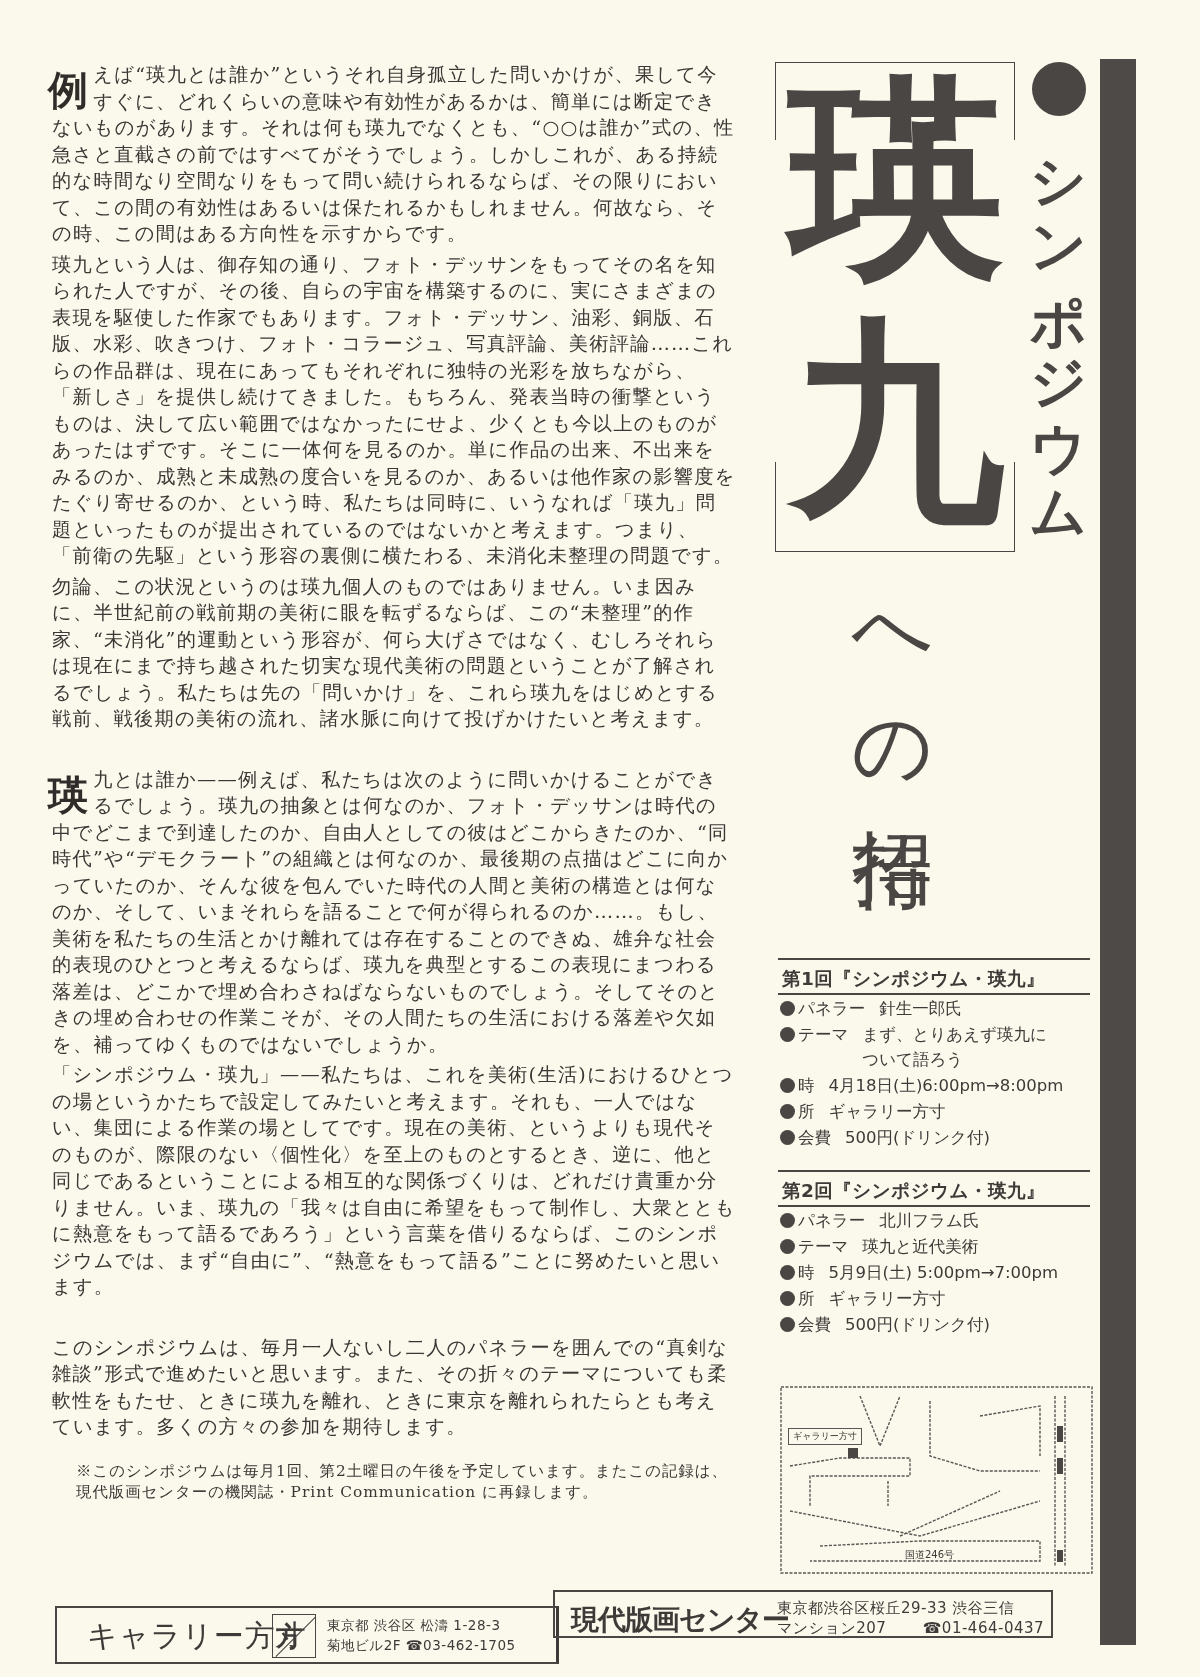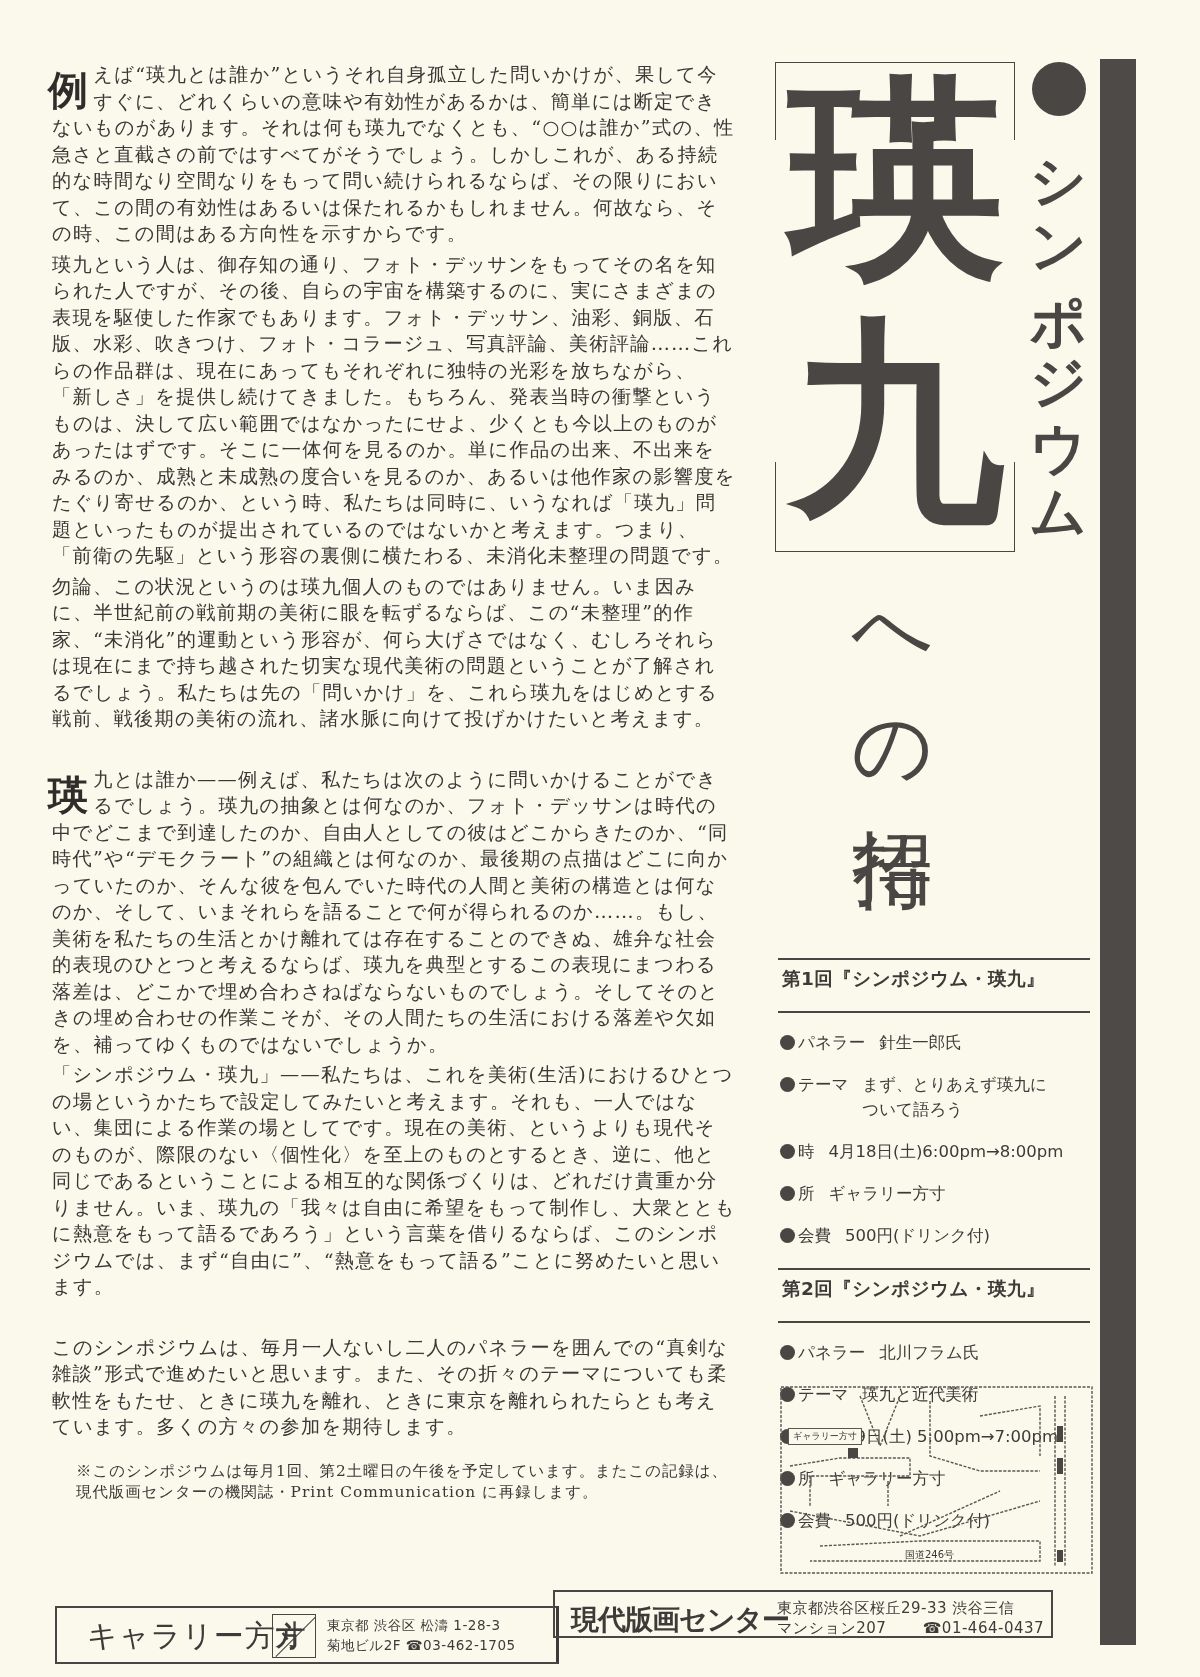--- a/index.html
+++ b/index.html
@@ -53,23 +53,23 @@
   }
   .side-bar {
     position: absolute; left: 1100px; top: 59px; width: 36px; height: 1586px; background: #4e4a47;
   }
 
   
   .events { position: absolute; left: 778px; top: 958px; width: 312px; font-family: "DejaVu Sans", sans-serif; color: #3d3a38; }
   .event { margin-bottom: 20px; }
   .event-head {
     border-top: 2px solid #4a4644; border-bottom: 2px solid #4a4644;
-    font-weight: bold; font-size: 18.5px; padding: 6px 0 20px 4px; letter-spacing: 0.5px;
-  }
-  .event-row { display: flex; font-size: 16.5px; line-height: 25px; margin-top: 17px; }
+    font-weight: bold; font-size: 18.5px; padding: 6px 0 2px 4px; letter-spacing: 0.5px;
+  }
+  .event-row { display: flex; font-size: 16.5px; line-height: 25px; margin-top: 1px; }
   .event-row:first-of-type { margin-top: 5px; }
   .bullet { width: 15px; height: 15px; border-radius: 50%; background: #4a4644; margin: 5px 3px 0 2px; flex: none; }
   .row-label { white-space: nowrap; margin-right: 14px; }
   .row-value { white-space: pre-wrap; }
 
   
   .map { position: absolute; left: 780px; top: 1386px; width: 313px; height: 188px; }
   .map svg { width: 100%; height: 100%; }
 
   

